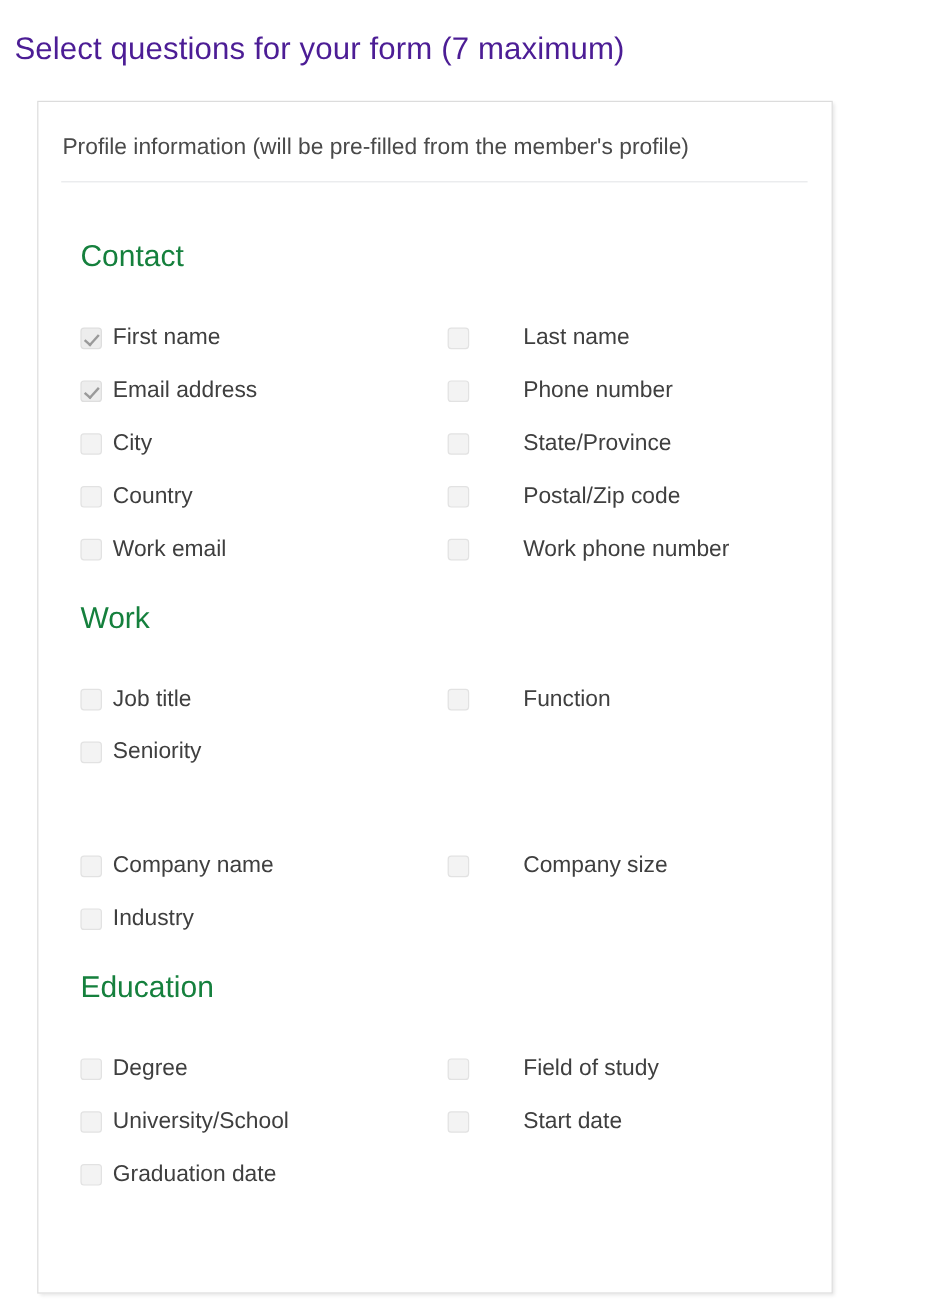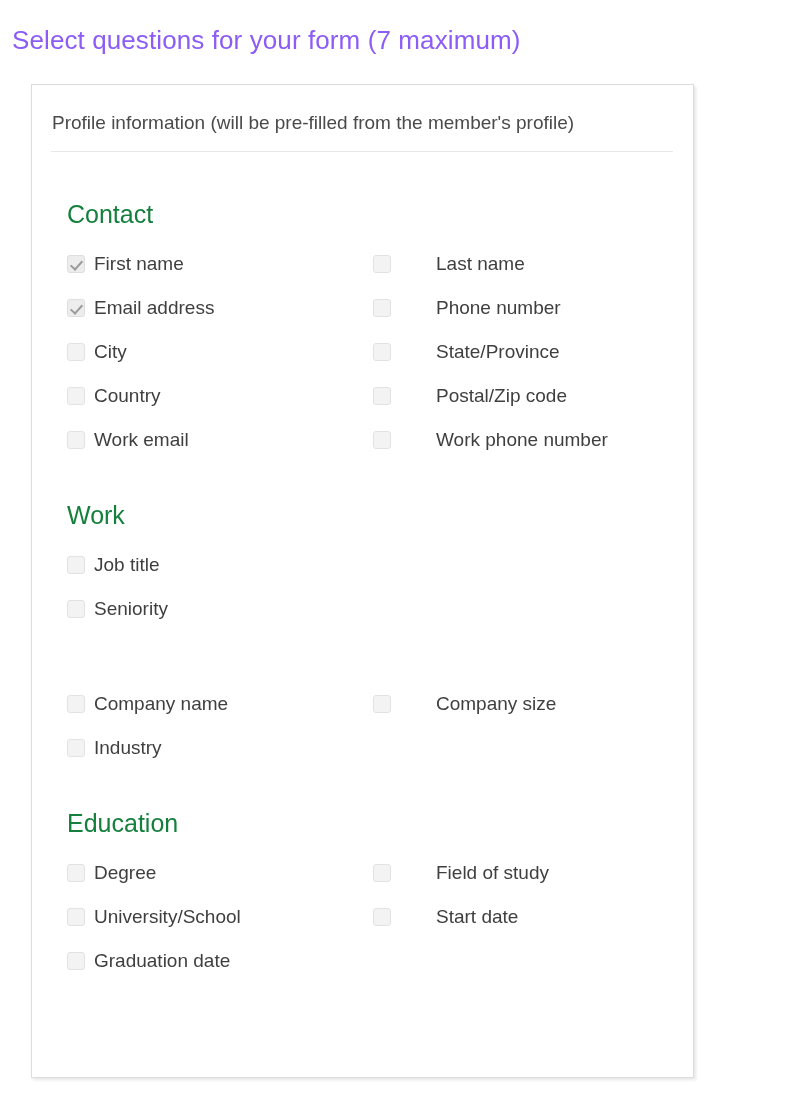--- a/index.html
+++ b/index.html
@@ -24,21 +24,21 @@
   }
 
   
   .page-title {
     position: absolute;
     left: 12px;
     top: 6px;
     font-size: 26px;
     line-height: 34px;
     font-weight: 400;
-    color: #8b5cf6;
+    color: #4c1d95;
     letter-spacing: 0.1px;
     white-space: nowrap;
   }
 
   
   .card {
     position: absolute;
     left: 31px;
     top: 84px;
     width: 663px;
@@ -84,21 +84,21 @@
   .section-spacer-contact   { height: 47px; }
   .section-spacer-other     { height: 29px; }
 
   .options-grid {
     margin-top: 22px;
     position: relative;
   }
   .option-row {
     display: flex;
     height: 44px;
-    align-items: flex-start;
+    align-items: flex-end;
   }
   .option-cell {
     display: flex;
     align-items: center;
     height: 26px;
   }
   .option-cell.col-left  { width: 306px; flex: 0 0 306px; }
   .option-cell.col-right { width: 320px; flex: 0 0 320px; gap: 36px; }
   .option-cell.empty { visibility: hidden; }
 
@@ -211,20 +211,24 @@
         </div>
         <div class="section-spacer-other"></div>
         <div class="section">
           <div class="section-title">Work</div>
           <div class="options-grid">
             <div class="option-row">
               <div class="option-cell col-left">
                 <span class="checkbox" role="checkbox" aria-checked="false"></span>
                 <span class="option-label">Job title</span>
               </div>
+              <div class="option-cell col-right">
+                <span class="checkbox" role="checkbox" aria-checked="false"></span>
+                <span class="option-label">Function</span>
+              </div>
             </div>
             <div class="option-row">
               <div class="option-cell col-left">
                 <span class="checkbox" role="checkbox" aria-checked="false"></span>
                 <span class="option-label">Seniority</span>
               </div>
               <div class="option-cell col-right empty"></div>
             </div>
           </div>
         </div>

